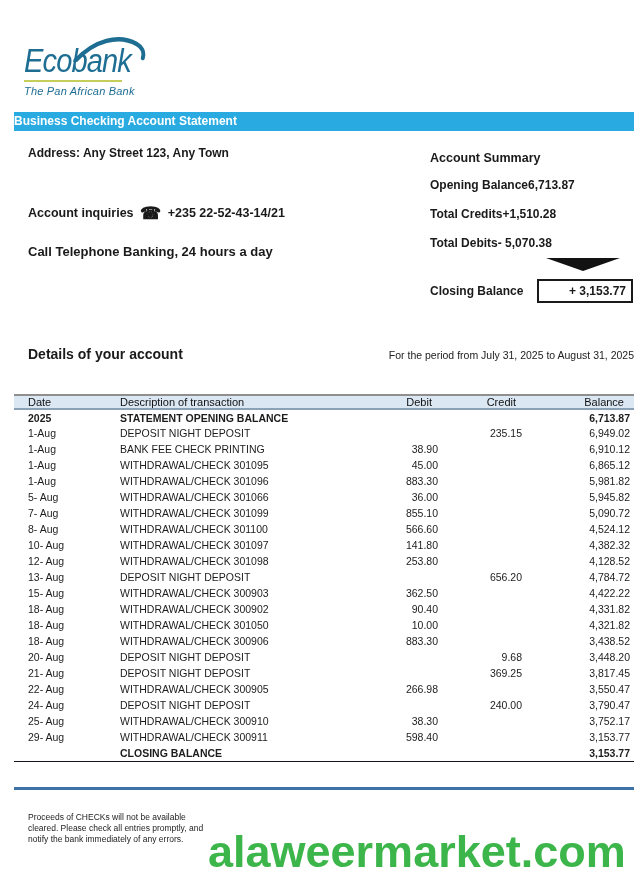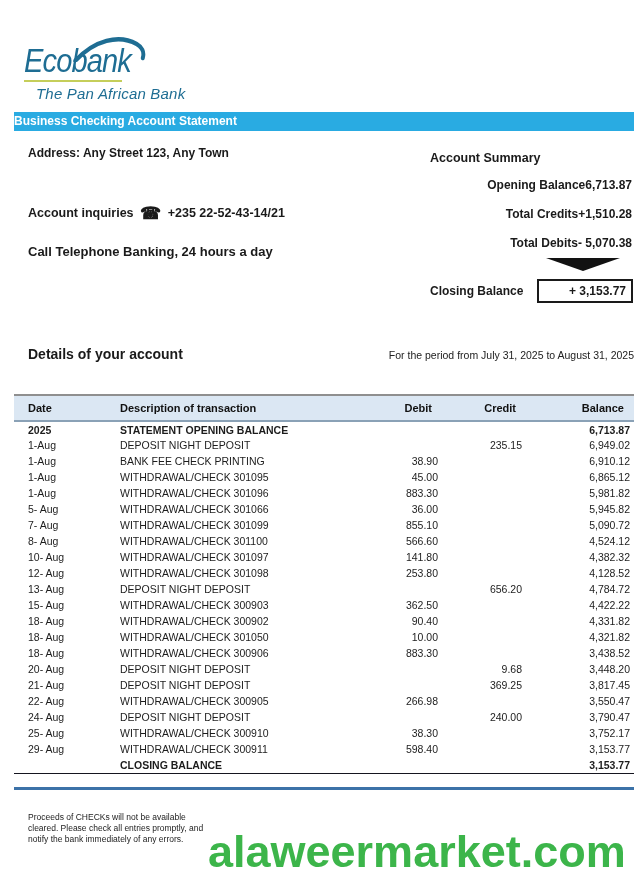--- a/index.html
+++ b/index.html
@@ -21,39 +21,39 @@
 
   
   .logo{position:absolute;left:24px;top:44px;}
   .logo-word{
     font-size:33px;font-style:italic;color:var(--brand_teal);
     letter-spacing:-1px;transform:scaleX(.88);transform-origin:left top;
     line-height:34px;position:relative;
   }
   .logo-swoosh{position:absolute;left:56px;top:-8px;}
   .logo-divider{width:98px;height:2px;background:var(--divider_yellow);margin-top:2px;}
-  .logo-tagline{font-size:15px;font-style:italic;color:var(--brand_teal);margin-top:3px;letter-spacing:.2px;margin-left:12px;}
+  .logo-tagline{font-size:11px;font-style:italic;color:var(--brand_teal);margin-top:3px;letter-spacing:.2px;}
 
   
   .banner{
     position:absolute;left:14px;top:112px;width:620px;height:19px;
     background:var(--banner_cyan);color:#fff;font-weight:bold;font-size:12px;
     text-align:left;line-height:19px;
   }
 
   
   .company{position:absolute;left:28px;top:146px;font-size:12px;font-weight:bold;line-height:15px;}
   .inquiries{position:absolute;left:28px;top:203px;font-size:12.5px;font-weight:bold;}
   .phone-glyph{font-size:17px;vertical-align:-2px;padding:0 3px;}
   .tel-banking{position:absolute;left:28px;top:244px;font-size:13px;font-weight:bold;}
 
   
   .summary-title{position:absolute;left:430px;top:151px;font-size:12.5px;font-weight:bold;}
   .summary-rows{position:absolute;left:430px;top:179px;width:202px;}
-  .sum-row{display:flex;justify-content:flex-end;font-size:12px;font-weight:bold;margin-bottom:16px;line-height:13px;}
+  .sum-row{display:flex;justify-content:flex-start;font-size:12px;font-weight:bold;margin-bottom:16px;line-height:13px;}
   .arrow-down{
     position:absolute;left:546px;top:258px;width:0;height:0;
     border-left:37px solid transparent;border-right:37px solid transparent;
     border-top:13px solid #121212;
   }
   .closing-row{position:absolute;left:430px;top:279px;width:203px;display:flex;justify-content:space-between;align-items:center;}
   .closing-label{font-size:12px;font-weight:bold;}
   .closing-box{
     width:96px;border:2px solid #1a1a1a;font-size:12px;font-weight:bold;
     text-align:right;padding:3px 5px 3px 2px;background:#fff;
@@ -70,21 +70,21 @@
     border-collapse:collapse;table-layout:fixed;
   }
   table.txn col.c-date{width:92px;}
   table.txn col.c-desc{width:248px;}
   table.txn col.c-debit{width:88px;}
   table.txn col.c-credit{width:84px;}
   table.txn col.c-bal{width:108px;}
   table.txn thead th{
     background:var(--table_header_bg);
     border-top:2px solid #8f8f8f;border-bottom:2px solid #8aa1b6;
-    font-size:11px;font-weight:bold;height:26px;text-align:left;color:#111;
+    font-size:11px;font-weight:normal;height:14px;text-align:left;color:#111;
   }
   table.txn th:nth-child(1){padding-left:14px;}
   table.txn th:nth-child(2){padding-left:14px;}
   table.txn th:nth-child(3),table.txn th:nth-child(4),table.txn th:nth-child(5){text-align:right;padding-right:10px;}
   table.txn td{font-size:10.5px;height:16px;white-space:nowrap;color:#1c1c1c;}
   table.txn td:nth-child(1){padding-left:14px;}
   table.txn td:nth-child(2){padding-left:14px;}
   table.txn td:nth-child(3),table.txn td:nth-child(4),table.txn td:nth-child(5){text-align:right;padding-right:4px;}
   table.txn tr.bold-row td{font-weight:bold;}
   table.txn tbody tr:last-child td{border-bottom:1.5px solid #15151f;}

